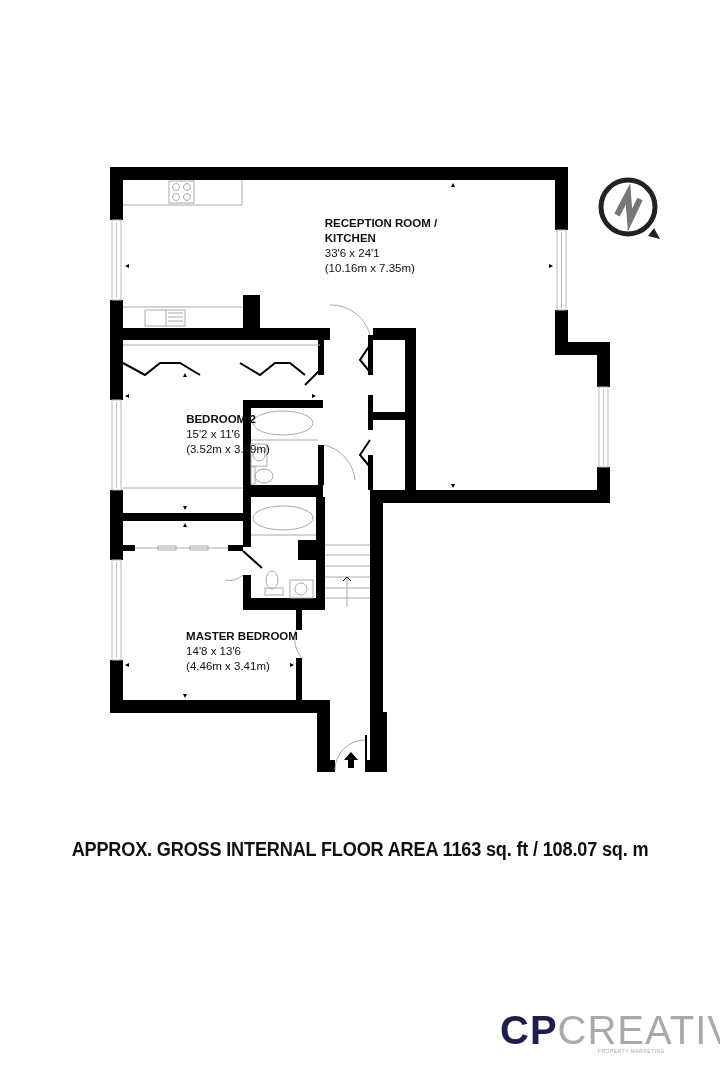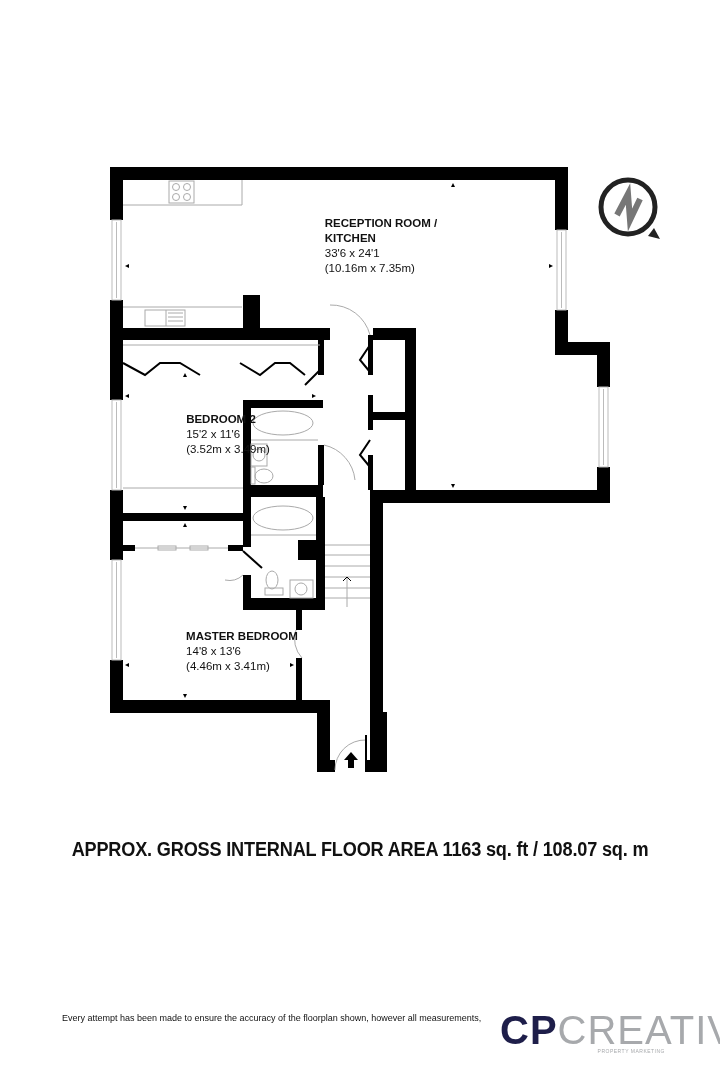--- a/index.html
+++ b/index.html
@@ -200,19 +200,18 @@
 
 <div class="room-label" style="left:205px; top:629px;margin-left:37px;">
   <span class="name">MASTER BEDROOM</span>
   <span>14'8 x 13'6</span>
   <span>(4.46m x 3.41m)</span>
 </div>
 
 <div id="area">APPROX. GROSS INTERNAL FLOOR AREA 1163 sq. ft / 108.07 sq. m</div>
 
 <div id="disclaimer">
-  <span>Every attempt has been made to ensure the accuracy of the floorplan shown, however all measurements,</span>
 </div>
 
 <div id="logo">
   <div class="brand"><span class="cp">CP</span><span class="creative">CREATIVE</span></div>
   <div class="tag">PROPERTY MARKETING</div>
 </div>
 
 </body></html>

